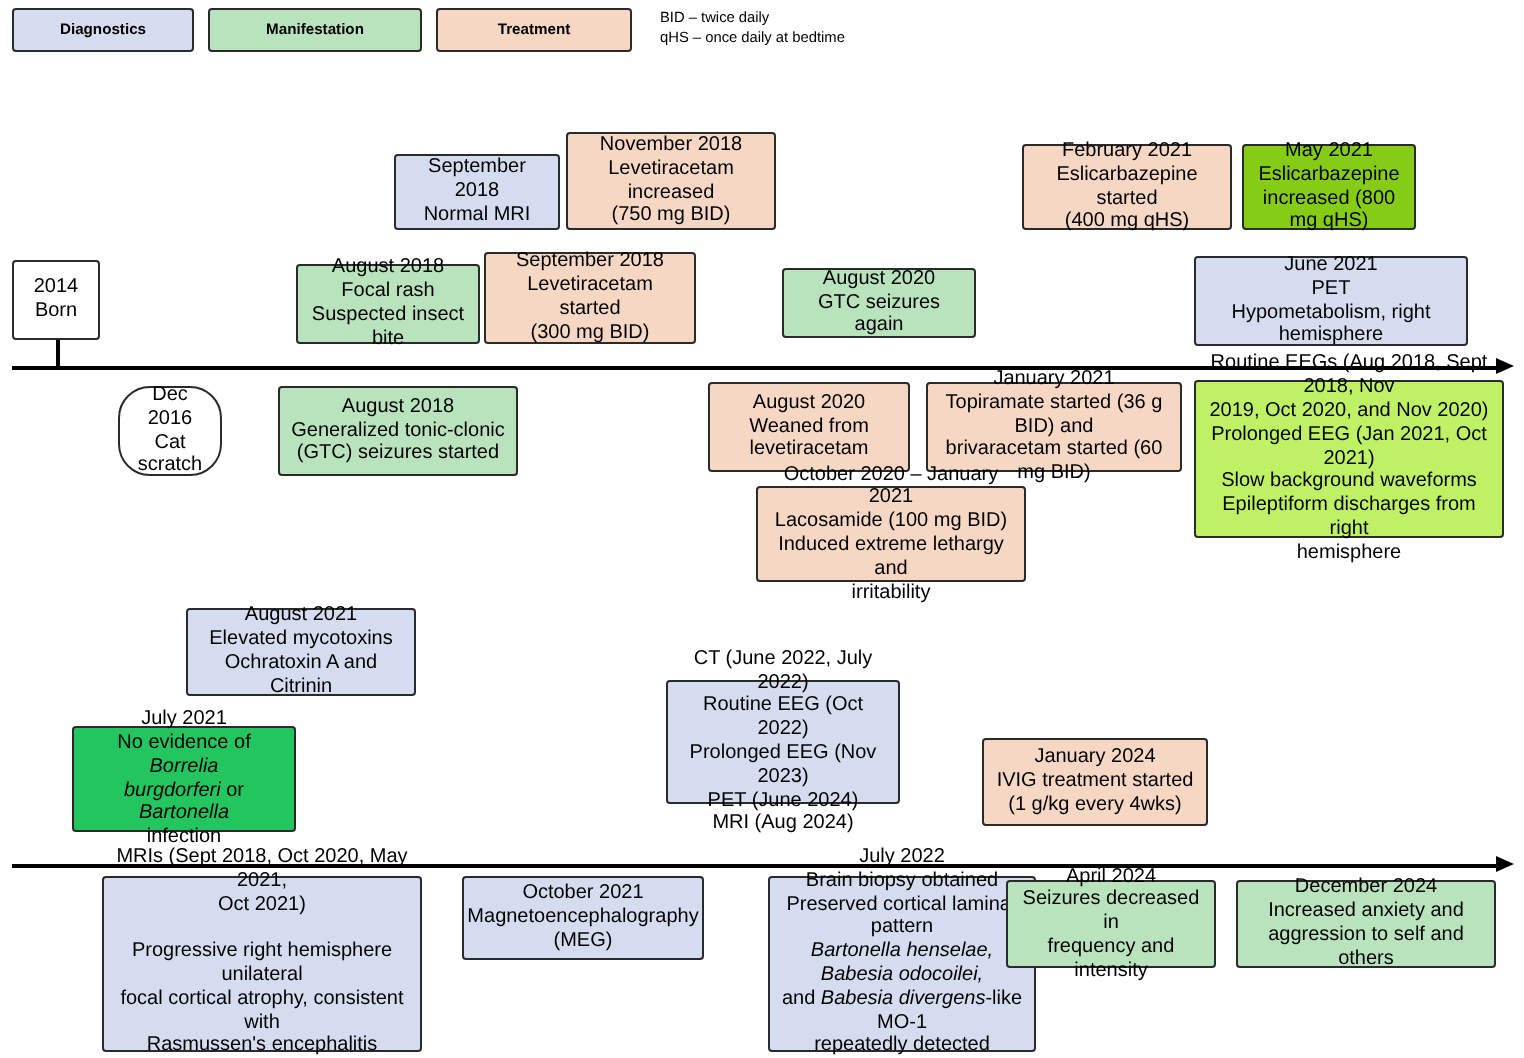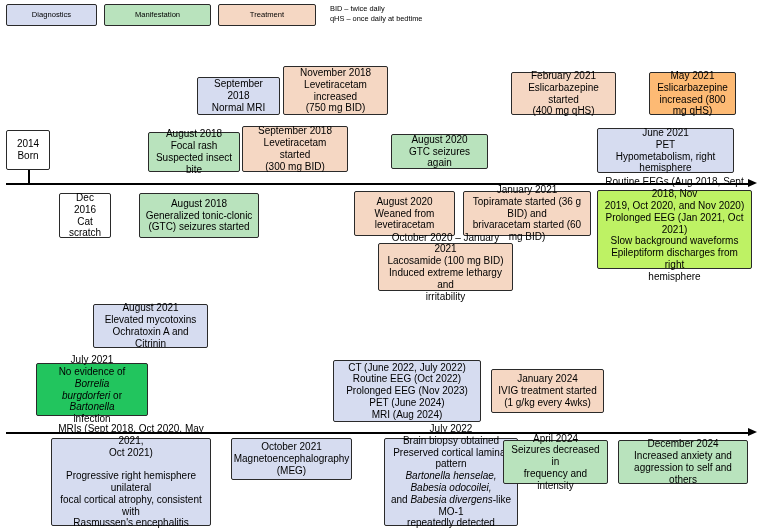--- a/index.html
+++ b/index.html
@@ -26,21 +26,21 @@
     justify-content: center;
     text-align: center;
     padding: 3px 4px;
     line-height: 1.18;
     color: #000000;
     white-space: pre-line;
     font-size: 10px;
   }
   .legend {
     font-size: 7.6px;
-    font-weight: 400;
+    font-weight: 700;
   }
   .timeline {
     position: absolute;
     background: #000000;
     height: 1.6px;
   }
   .arrowhead {
     position: absolute;
     width: 0;
     height: 0;
@@ -82,40 +82,40 @@
 Normal MRI</div>
 
   <div class="box" style="left:283px; top:66px; width:105px; height:49px; background:#f5d7c3;">November 2018
 Levetiracetam increased
 (750 mg BID)</div>
 
   <div class="box" style="left:511px; top:72px; width:105px; height:43px; background:#f5d7c3;">February 2021
 Eslicarbazepine started
 (400 mg qHS)</div>
 
-  <div class="box" style="left:621px; top:72px; width:87px; height:43px; background:#fdba74;margin-left:28px;">May 2021
+  <div class="box" style="left:621px; top:72px; width:87px; height:43px; background:#84cc16;">May 2021
 Eslicarbazepine
 increased (800 mg qHS)</div>
 
   <div class="box" style="left:148px; top:132px; width:92px; height:40px; background:#b9e3bd;">August 2018
 Focal rash
 Suspected insect bite</div>
 
   <div class="box" style="left:242px; top:126px; width:106px; height:46px; background:#f5d7c3;">September 2018
 Levetiracetam started
 (300 mg BID)</div>
 
   <div class="box" style="left:391px; top:134px; width:97px; height:35px; background:#b9e3bd;">August 2020
 GTC seizures again</div>
 
   <div class="box" style="left:597px; top:128px; width:137px; height:45px; background:#d6dcf0;">June 2021
 PET
 Hypometabolism, right hemisphere</div>
 
-  <div class="box" style="left:59px; top:193px; width:52px; height:45px; background:#ffffff;">Dec 2016
+  <div class="box" style="left:59px; top:193px; width:52px; height:45px; background:#ffffff;border-radius:16px;">Dec 2016
 Cat scratch</div>
 
   <div class="box" style="left:139px; top:193px; width:120px; height:45px; background:#b9e3bd;">August 2018
 Generalized tonic-clonic
 (GTC) seizures started</div>
 
   <div class="box" style="left:354px; top:191px; width:101px; height:45px; background:#f5d7c3;">August 2020
 Weaned from
 levetiracetam</div>
 
@@ -132,21 +132,21 @@
 
   <div class="box" style="left:378px; top:243px; width:135px; height:48px; background:#f5d7c3;">October 2020 – January 2021
 Lacosamide (100 mg BID)
 Induced extreme lethargy and
 irritability</div>
 
   <div class="box" style="left:93px; top:304px; width:115px; height:44px; background:#d6dcf0;">August 2021
 Elevated mycotoxins
 Ochratoxin A and Citrinin</div>
 
-  <div class="box" style="left:333px; top:360px; width:148px; height:62px; background:#d6dcf0;">CT (June 2022, July 2022)
+  <div class="box" style="left:333px; top:340px; width:117px; height:62px; background:#d6dcf0;">CT (June 2022, July 2022)
 Routine EEG (Oct 2022)
 Prolonged EEG (Nov 2023)
 PET (June 2024)
 MRI (Aug 2024)</div>
 
   <div class="box" style="left:491px; top:369px; width:113px; height:44px; background:#f5d7c3;">January 2024
 IVIG treatment started
 (1 g/kg every 4wks)</div>
 
   <div class="box" style="left:36px; top:363px; width:112px; height:53px; background:#22c55e;">

